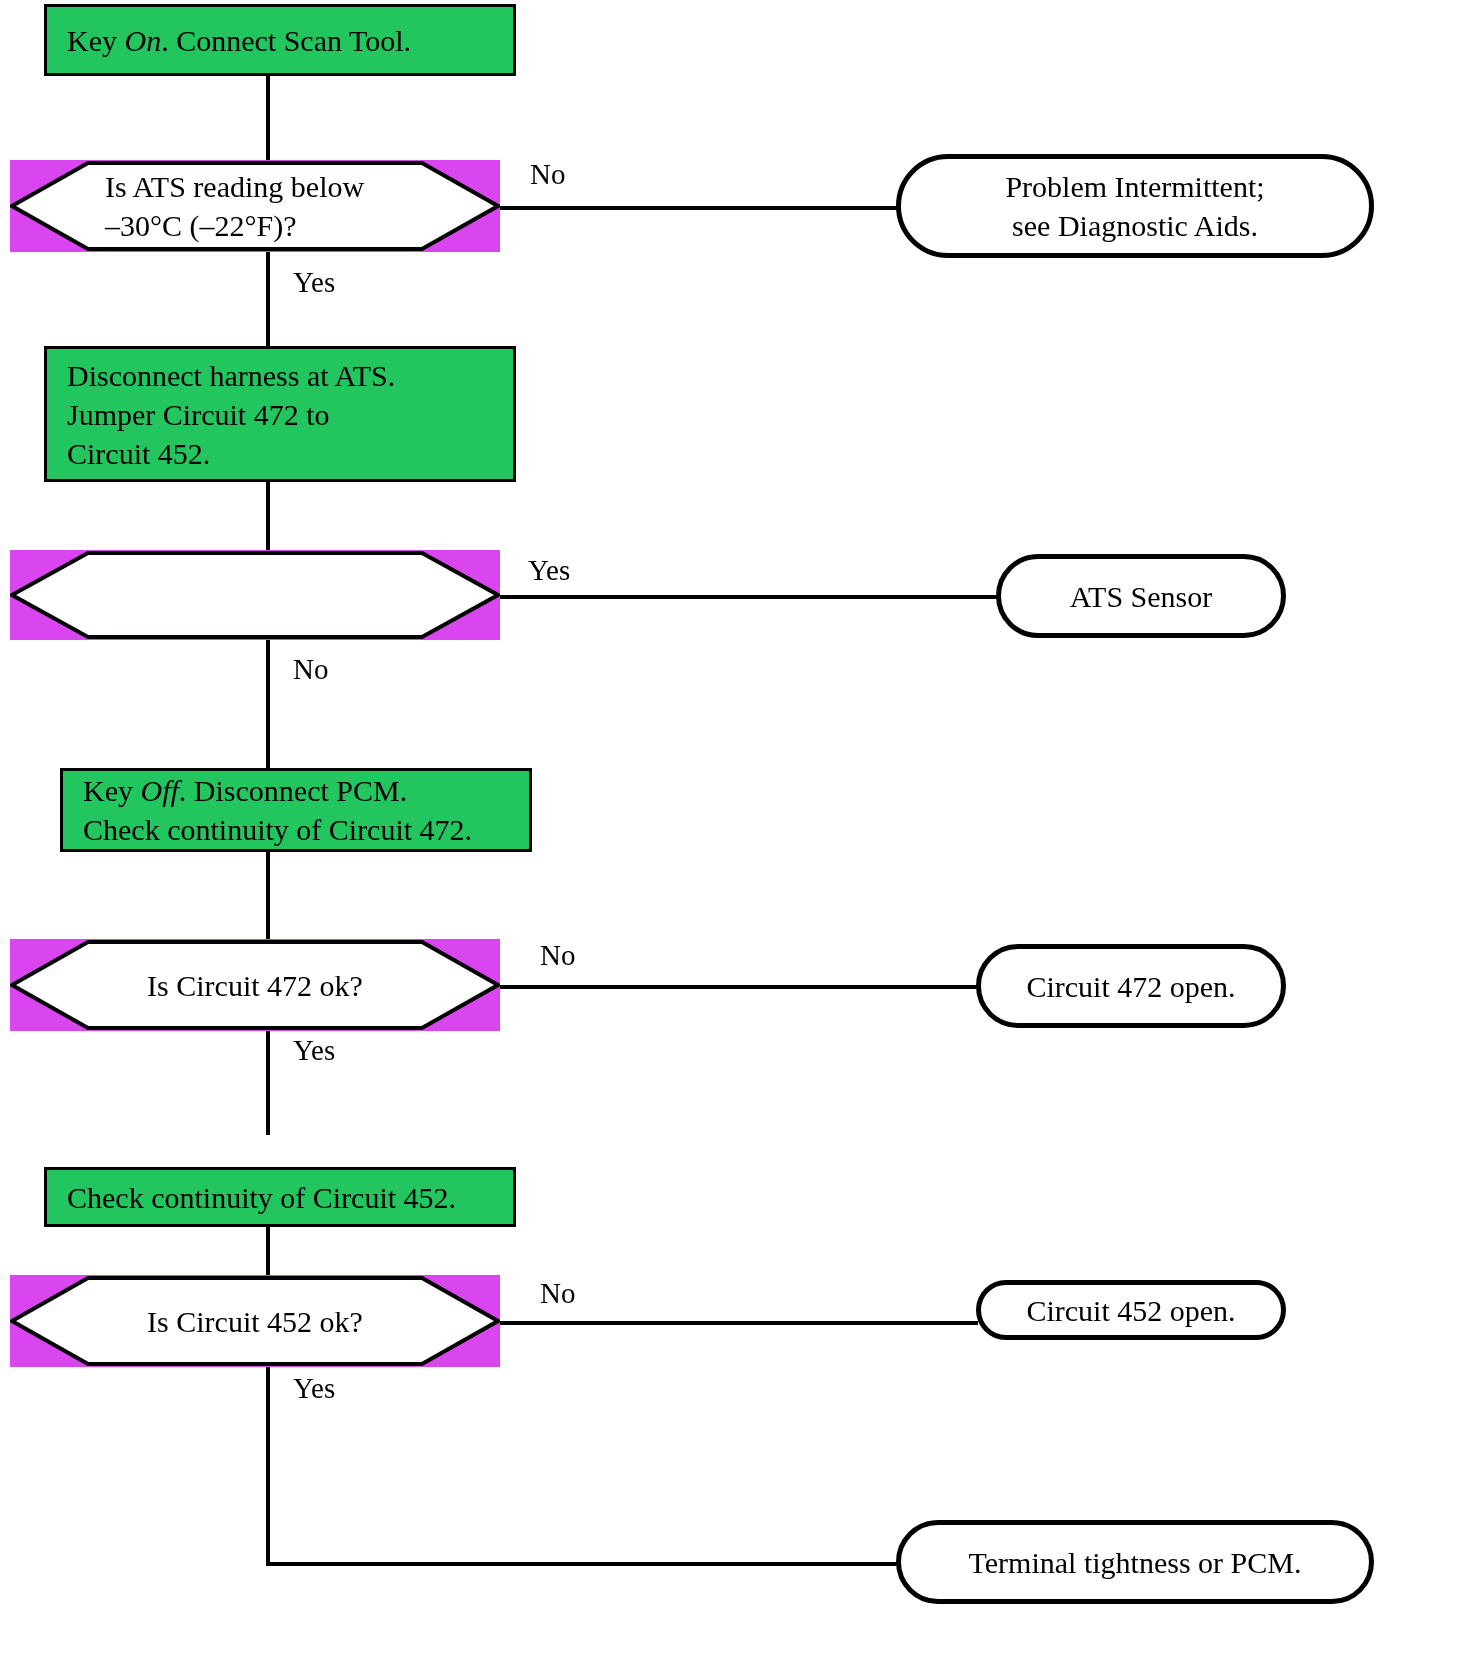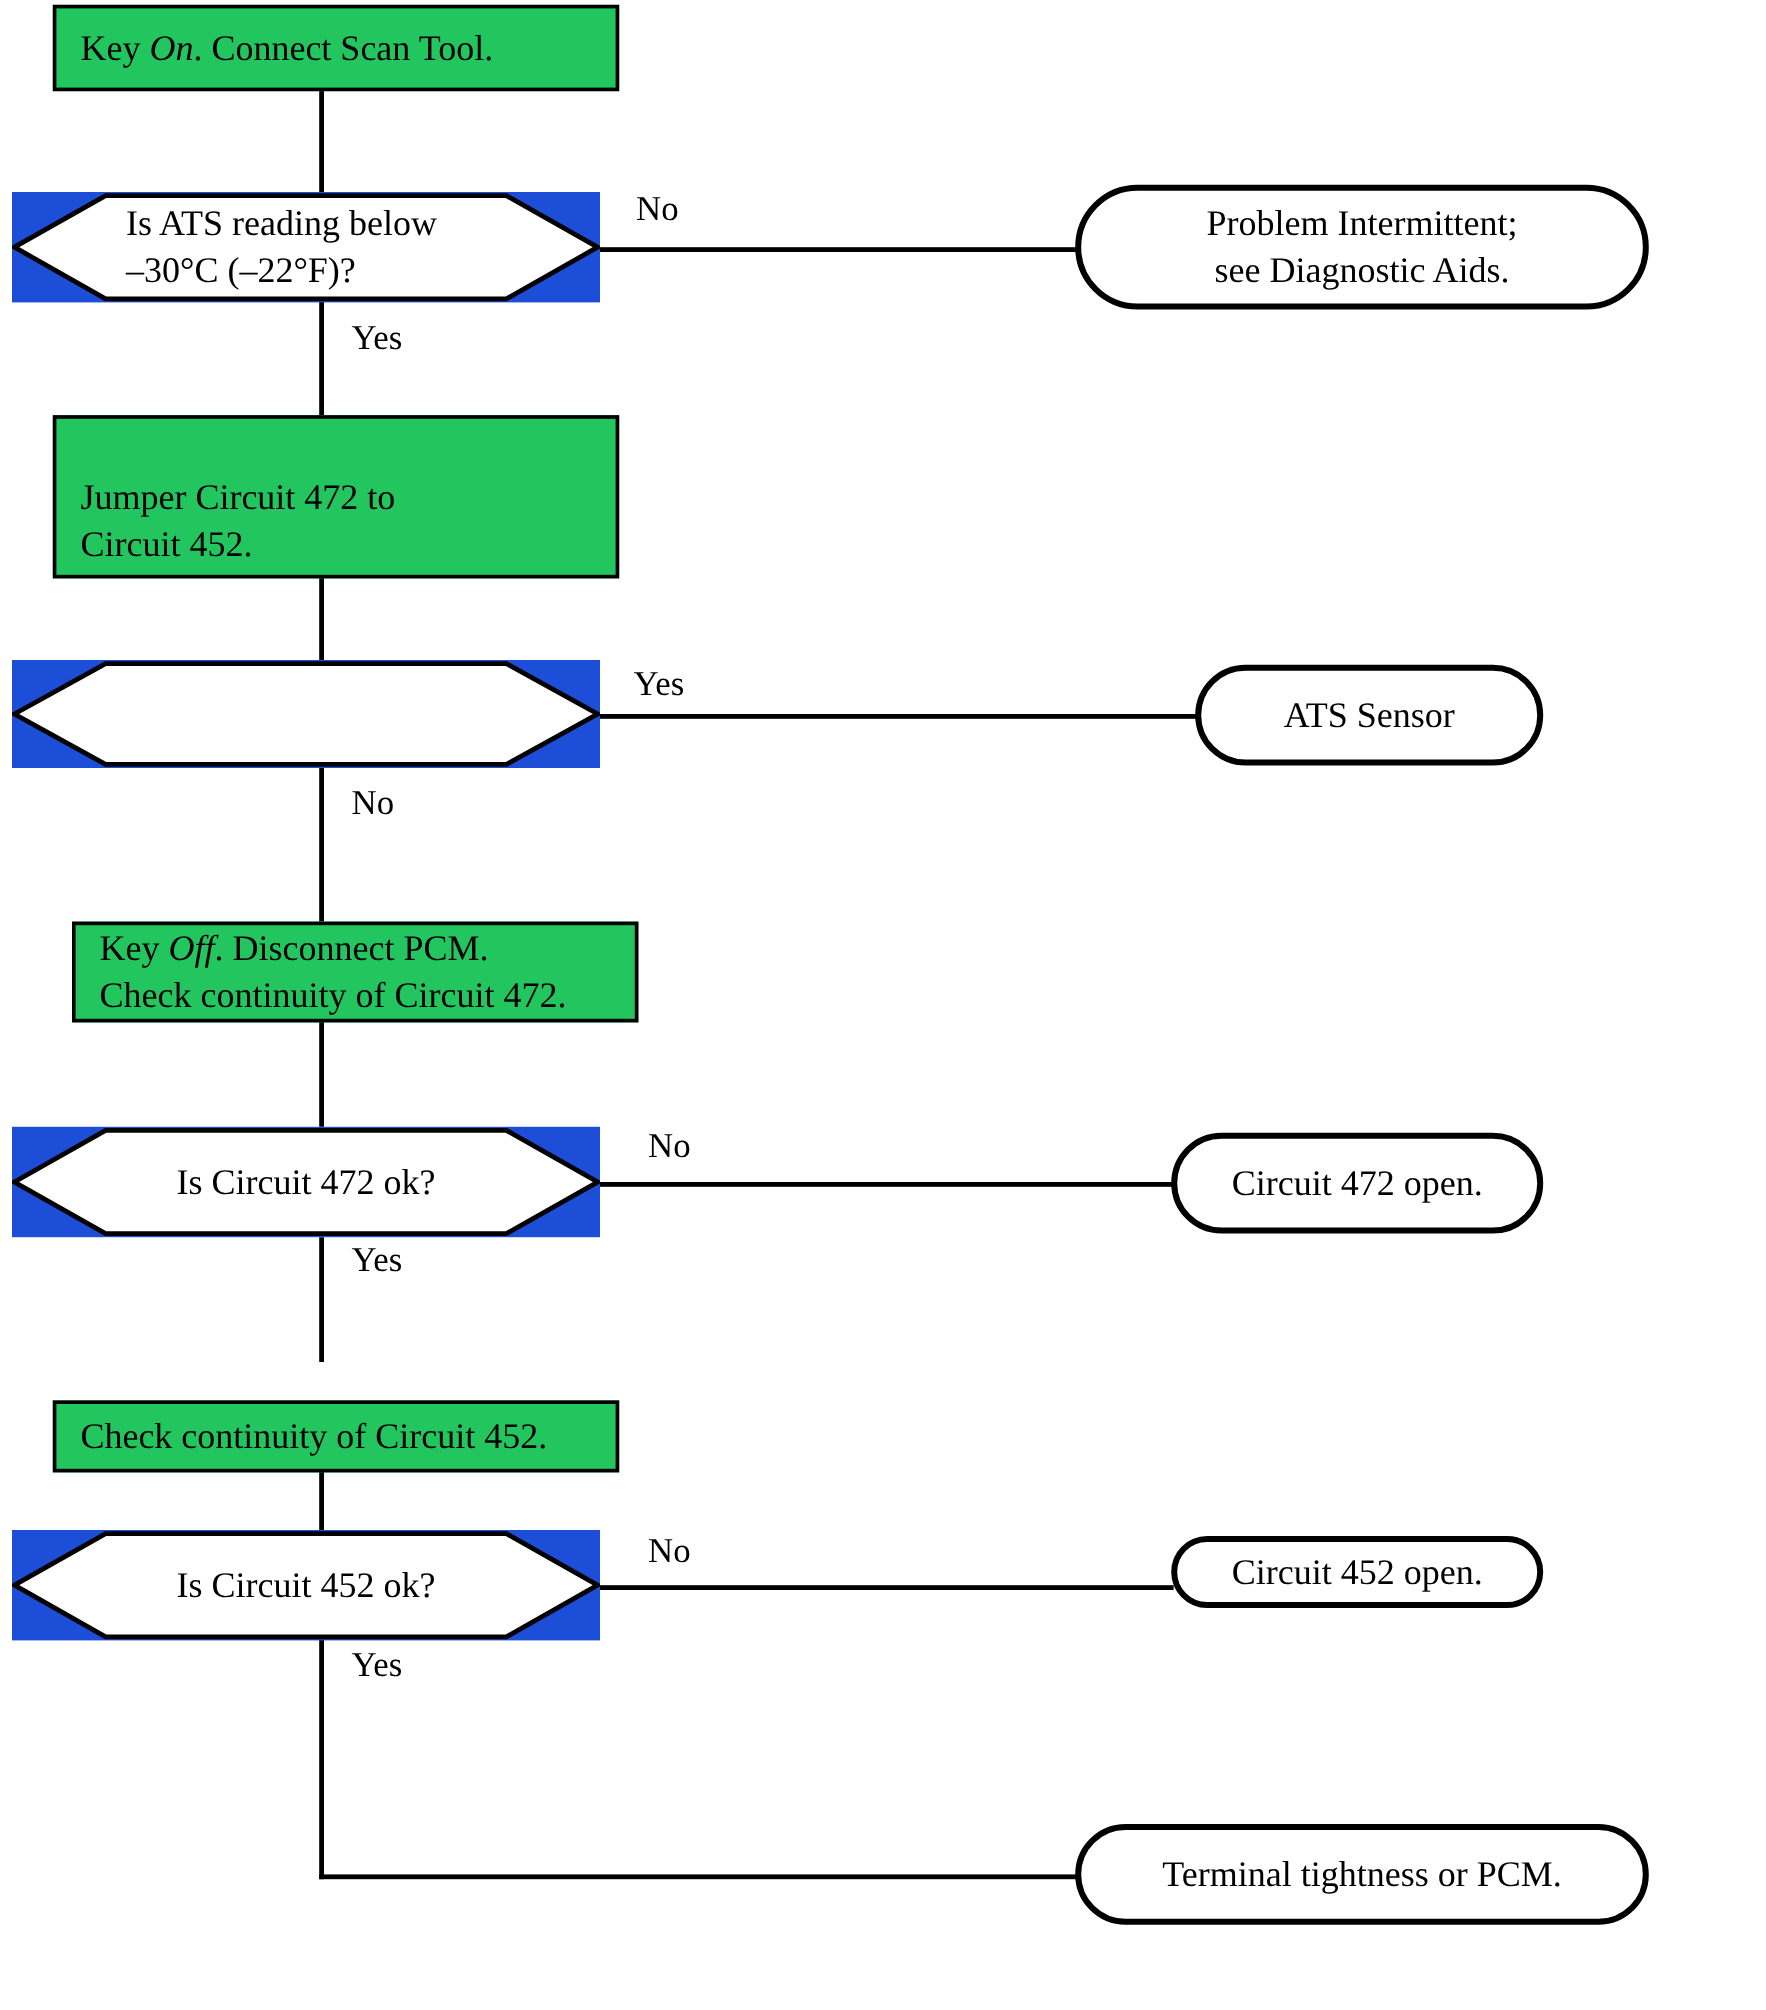--- a/index.html
+++ b/index.html
@@ -40,21 +40,21 @@
     padding: 8px 14px 8px 20px;
     justify-content: flex-start;
   }
   .process .txt {
     text-align: left;
     font-size: 30px;
   }
 
   
   .decision {
-    background: #1d4ed8;
+    background: #d946ef;
     justify-content: center;
   }
   .decision .hexbg {
     position: absolute;
     inset: 0;
     z-index: 0;
   }
   .decision .txt {
     position: relative;
     z-index: 1;
@@ -142,21 +142,21 @@
       <polygon points="2,46 78,3 412,3 488,46 412,89 78,89" fill="#ffffff" stroke="#000000" stroke-width="4" vector-effect="non-scaling-stroke"></polygon>
     </svg>
     <div class="txt left-align" style="text-align:left; padding-left:95px;"><span>Is ATS reading below</span><br><span>–30°C (–22°F)?</span></div>
   </div>
 
   <div class="node terminal" style="left:896px; top:154px; width:478px; height:104px;">
     <div class="txt"><span>Problem Intermittent;</span><br><span>see Diagnostic Aids.</span></div>
   </div>
 
   <div class="node process" style="left:44px; top:346px; width:472px; height:136px;">
-    <div class="txt"><br><span>Jumper Circuit 472 to</span><br><span>Circuit 452.</span></div>
+    <div class="txt"><span>Disconnect harness at ATS.</span><br><span>Jumper Circuit 472 to</span><br><span>Circuit 452.</span></div>
   </div>
 
   <div class="node decision" style="left:10px; top:550px; width:490px; height:90px;">
     <svg class="hexbg" viewBox="0 0 490 90" preserveAspectRatio="none">
       <polygon points="2,45 78,3 412,3 488,45 412,87 78,87" fill="#ffffff" stroke="#000000" stroke-width="4" vector-effect="non-scaling-stroke"></polygon>
     </svg>
   </div>
 
   <div class="node terminal" style="left:996px; top:554px; width:290px; height:84px;">
     <div class="txt"><span>ATS Sensor</span></div>

